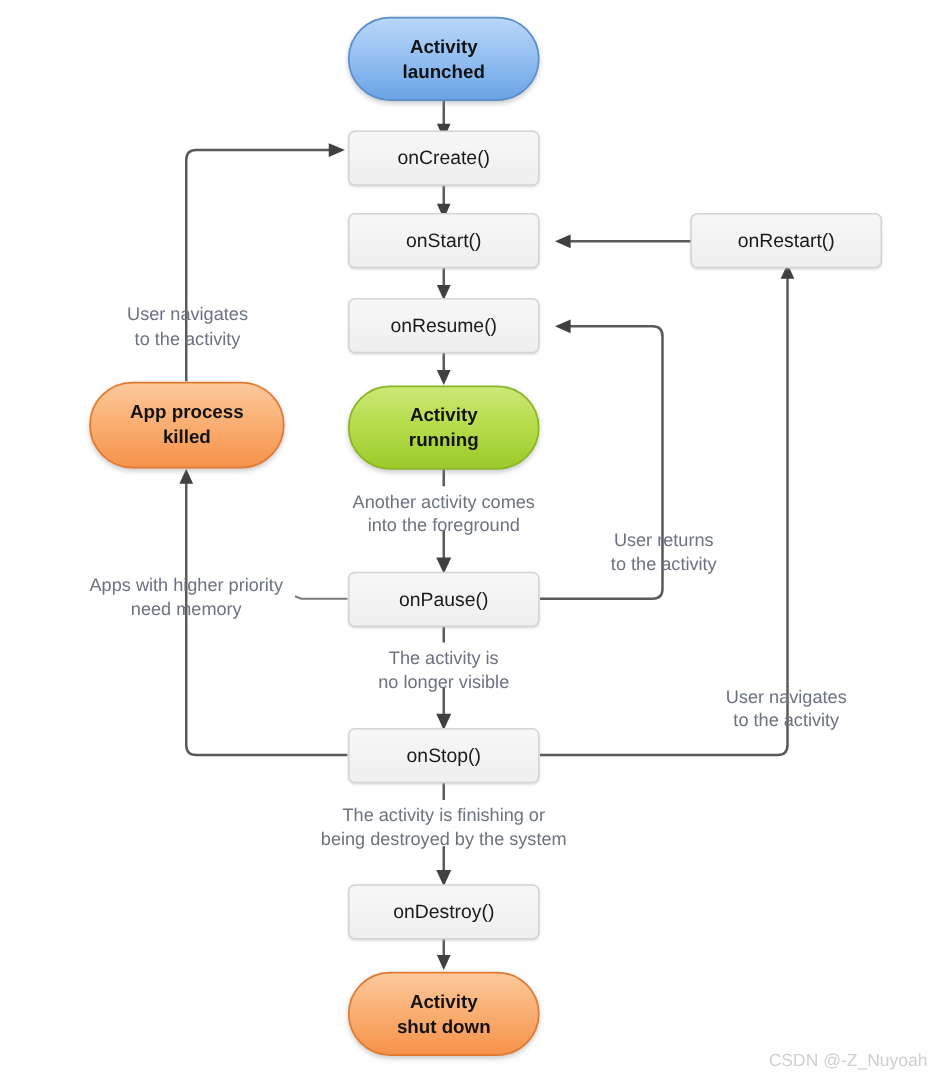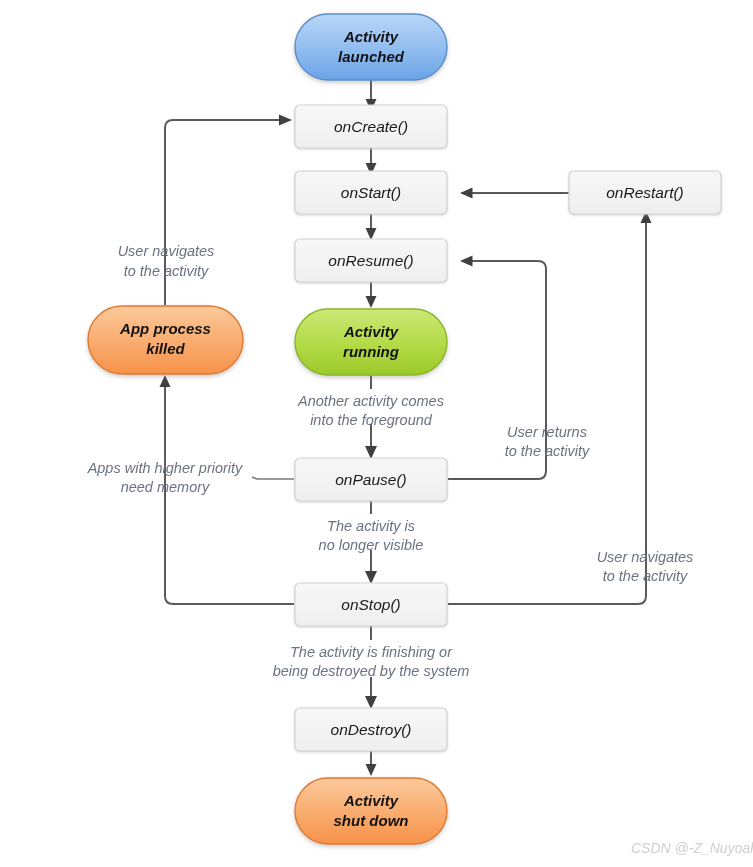--- a/index.html
+++ b/index.html
@@ -9,25 +9,24 @@
   }
   body {
     width: 753px;
     height: 867px;
     position: relative;
     font-family: "Liberation Sans", sans-serif;
     overflow: hidden;
   }
   #diagram-root {
     position: absolute;
-    left: 16px;
+    left: 0;
     top: 0;
     width: 599px;
     height: 867px;
-    font-style: italic;
   }
   svg#lifecycle-svg {
     display: block;
     width: 753px;
     height: 867px;
   }
   .edge-line {
     stroke: #5a5a5a;
     stroke-width: 2;
     fill: none;

